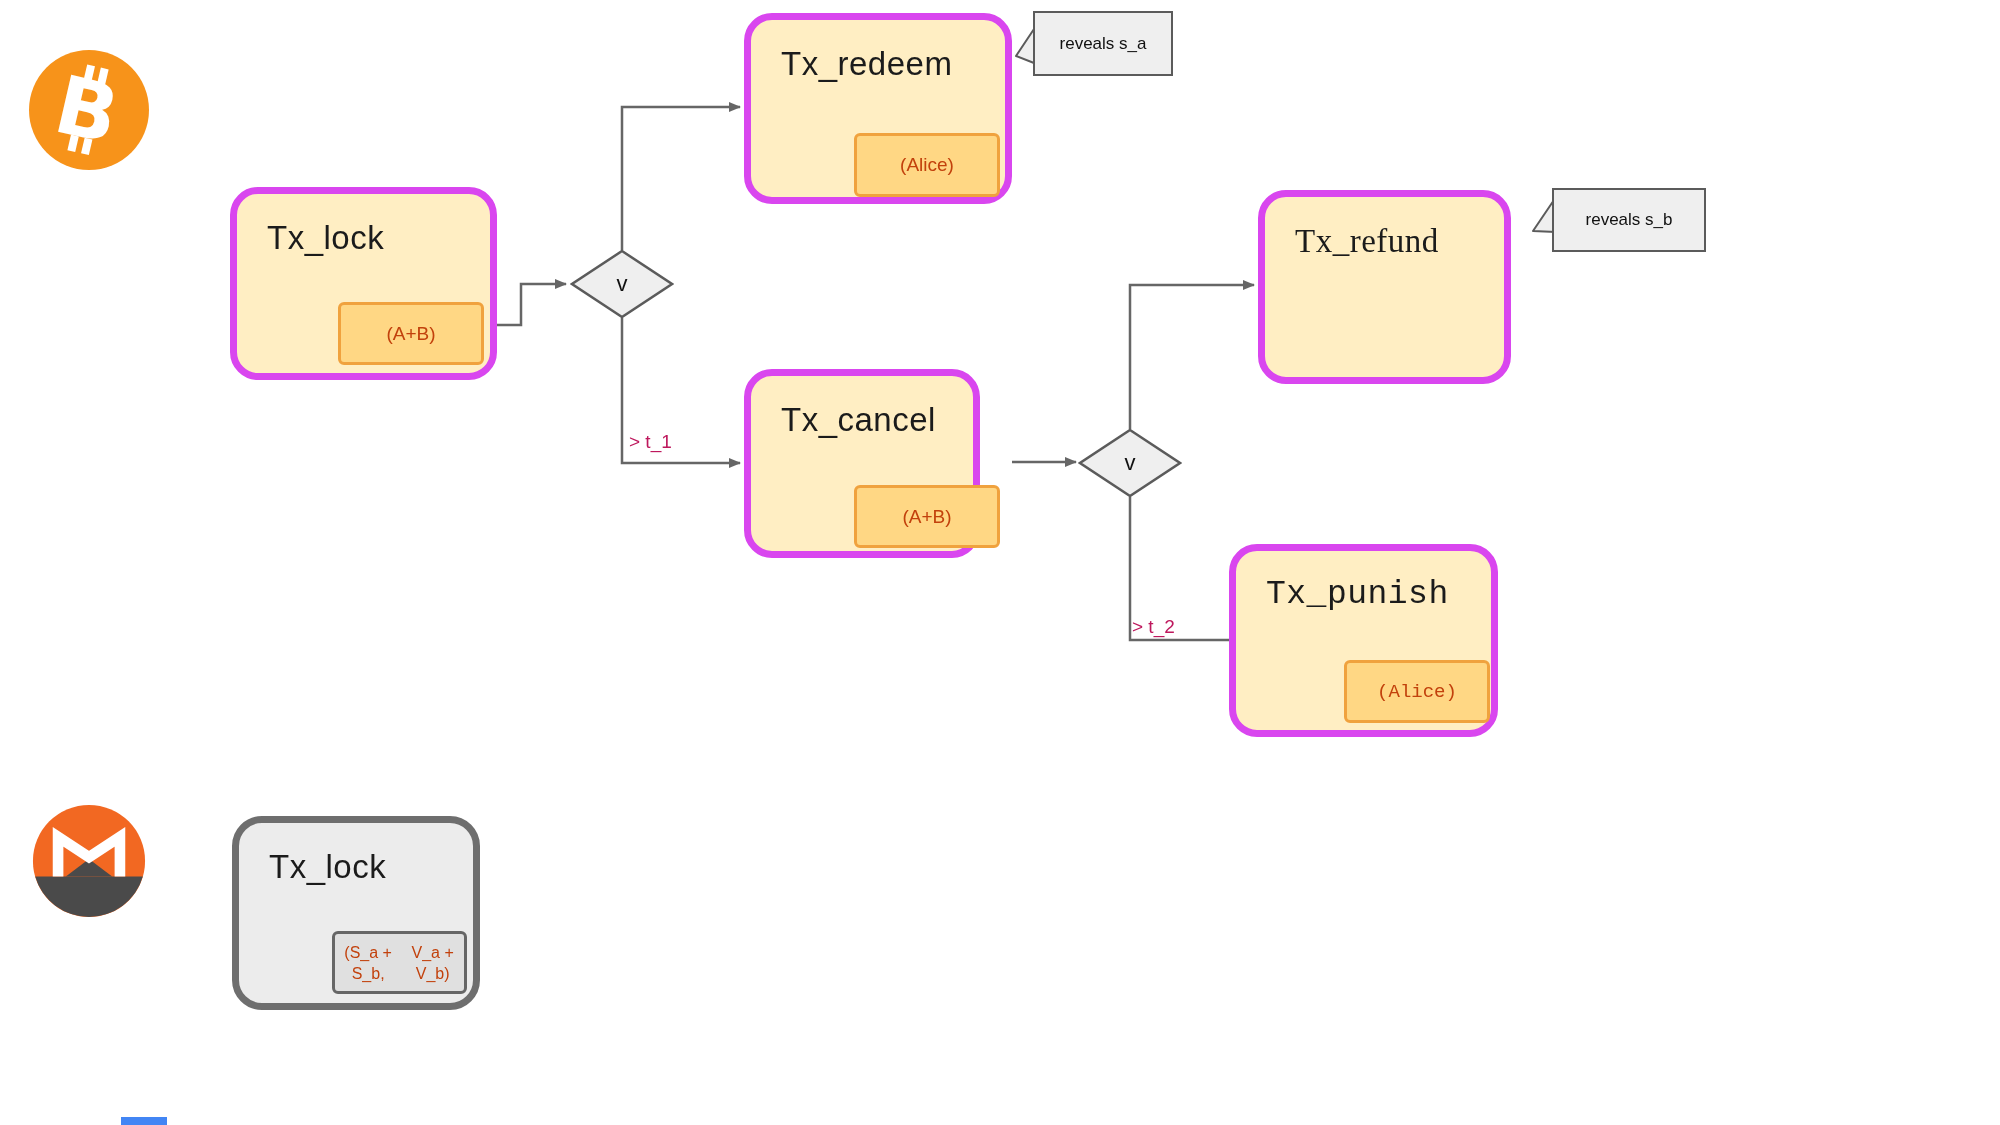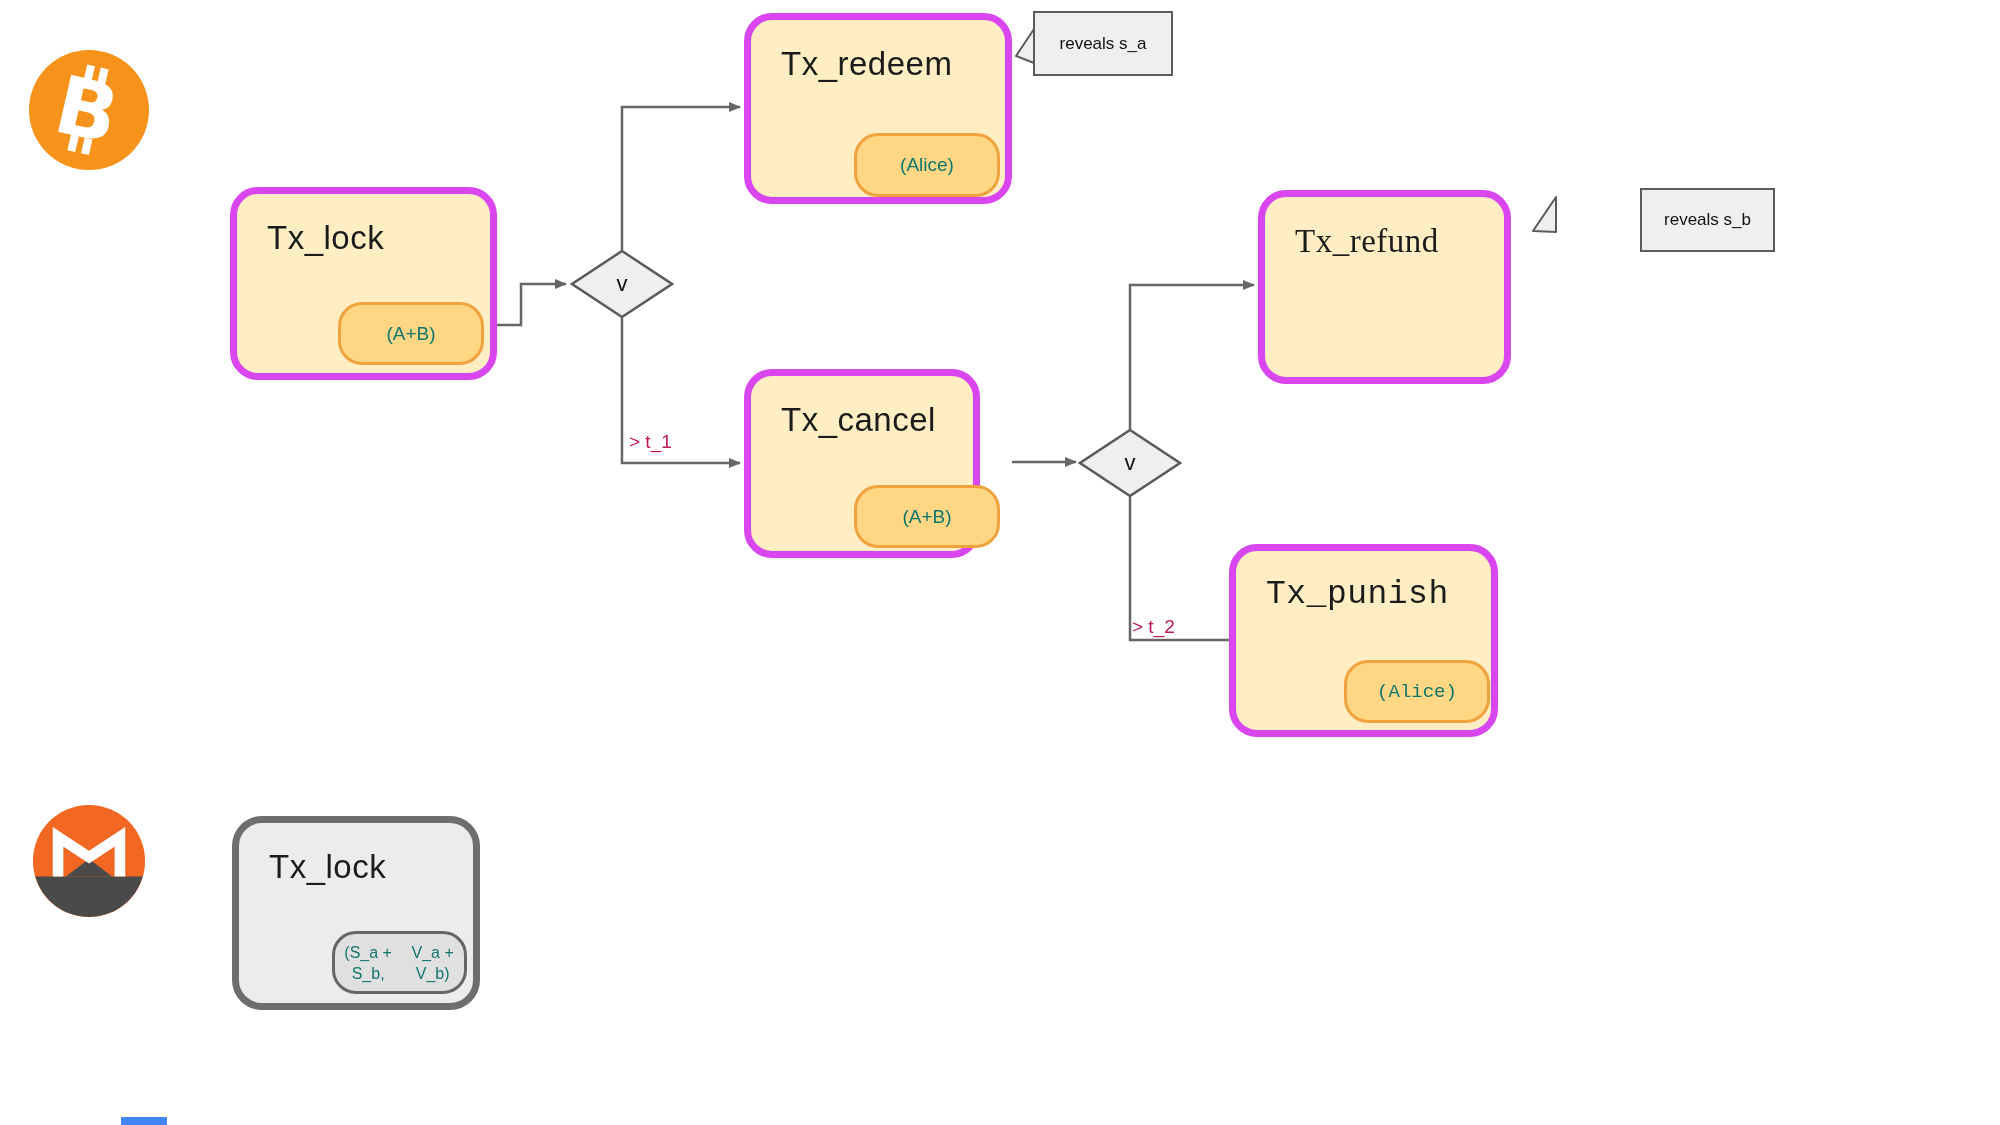--- a/index.html
+++ b/index.html
@@ -13,23 +13,23 @@
   .node{
     position:absolute;z-index:2;box-sizing:border-box;
     background:#FFEEC3;border:7px solid #d946ef;border-radius:28px;
   }
   .node-title{
     position:absolute;left:30px;top:26px;font-size:33px;line-height:36px;
     letter-spacing:0.5px;color:#1b1b1b;white-space:nowrap;
   }
   .badge{
     position:absolute;z-index:3;box-sizing:border-box;
-    background:#FFD784;border:3px solid #F0A23E;border-radius:24px;
+    background:#FFD784;border:3px solid #F0A23E;border-radius:6px;
     display:flex;align-items:center;justify-content:center;
-    font-size:19px;color:#0f766e;text-align:center;
+    font-size:19px;color:#c2410c;text-align:center;
   }
   
   .node.gray{background:#ECECEC;border-color:#6E6E6E;border-radius:30px;}
   .badge.gray{background:#E0E0E0;border-color:#666666;font-size:16px;line-height:21px;}
   
   .gate{position:absolute;z-index:2;}
   .gate .gate-label{
     position:absolute;left:0;top:0;width:100%;height:100%;
     display:flex;align-items:center;justify-content:center;
     font-size:22px;color:#111;
@@ -131,21 +131,21 @@
     <svg width="104" height="70" viewBox="0 0 104 70">
       <polygon points="52,2 102,35 52,68 2,35" fill="#EFEFEF" stroke="#5B5B5B" stroke-width="2.5"></polygon>
     </svg>
     <div class="gate-label">v</div>
   </div>
 
   <div class="node" style="left:1258px;top:190px;width:253px;height:194px;font-family:Liberation Serif, serif;">
     <div class="node-title">Tx_refund</div>
   </div>
 
-  <div class="callout" style="left:1640px;top:188px;width:135px;height:64px;">
+  <div class="callout" style="left:1552px;top:188px;width:154px;height:64px;">
     <span>reveals s_b</span>
   </div>
 
   <div class="edge-label" style="left:1132px;top:616px;">&gt; t_2</div>
 
   <div class="node" style="left:1229px;top:544px;width:269px;height:193px;font-family:Liberation Mono, monospace;">
     <div class="node-title">Tx_punish</div>
     <div class="badge" style="left:108px;top:109px;width:146px;height:63px;">
       <span>(Alice)</span>
     </div>

